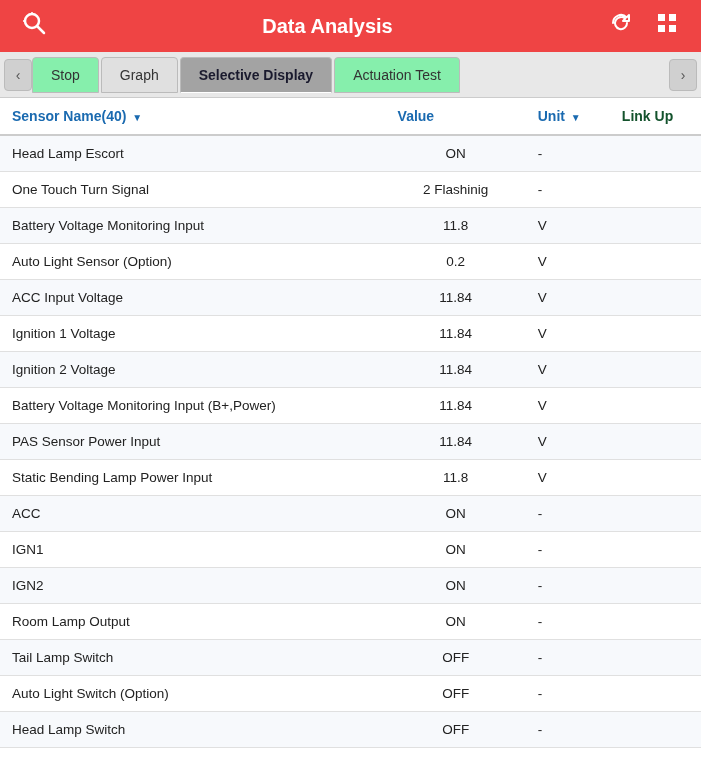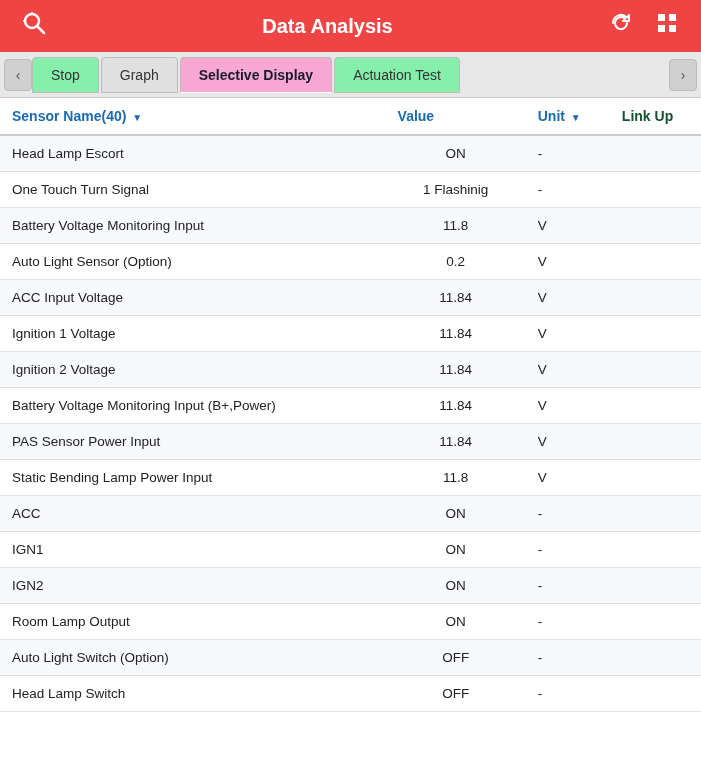--- a/index.html
+++ b/index.html
@@ -79,21 +79,21 @@
       font-size: 14px;
       cursor: pointer;
       border: 1px solid #bbb;
       border-radius: 4px 4px 0 0;
       background: #86efac;
       color: #333;
       margin-right: 2px;
       white-space: nowrap;
     }
     .tab.active {
-      background: #f9a8d4;
+      background: #a3a3a3;
       border-bottom-color: #fff;
       color: #1a1a2e;
       font-weight: bold;
     }
     .tab.graph-tab {
       background: #e0e0e0;
     }
 
     
     .table-area {
@@ -254,21 +254,21 @@
       </thead>
       <tbody id="table-body">
       <tr>
             <td class="td-sensor">Head Lamp Escort</td>
             <td class="td-value">ON</td>
             <td class="td-unit">-</td>
             <td class="td-linkup"></td>
           </tr>
           <tr>
             <td class="td-sensor">One Touch Turn Signal</td>
-            <td class="td-value">1 Flashinig</td>
+            <td class="td-value">2 Flashinig</td>
             <td class="td-unit">-</td>
             <td class="td-linkup"></td>
           </tr>
           <tr>
             <td class="td-sensor">Battery Voltage Monitoring Input</td>
             <td class="td-value">11.8</td>
             <td class="td-unit">V</td>
             <td class="td-linkup"></td>
           </tr>
           <tr>
@@ -327,20 +327,26 @@
           </tr>
           <tr>
             <td class="td-sensor">IGN2</td>
             <td class="td-value">ON</td>
             <td class="td-unit">-</td>
             <td class="td-linkup"></td>
           </tr>
           <tr>
             <td class="td-sensor">Room Lamp Output</td>
             <td class="td-value">ON</td>
+            <td class="td-unit">-</td>
+            <td class="td-linkup"></td>
+          </tr>
+          <tr>
+            <td class="td-sensor">Tail Lamp Switch</td>
+            <td class="td-value">OFF</td>
             <td class="td-unit">-</td>
             <td class="td-linkup"></td>
           </tr>
           <tr>
             <td class="td-sensor">Auto Light Switch (Option)</td>
             <td class="td-value">OFF</td>
             <td class="td-unit">-</td>
             <td class="td-linkup"></td>
           </tr>
           <tr>

